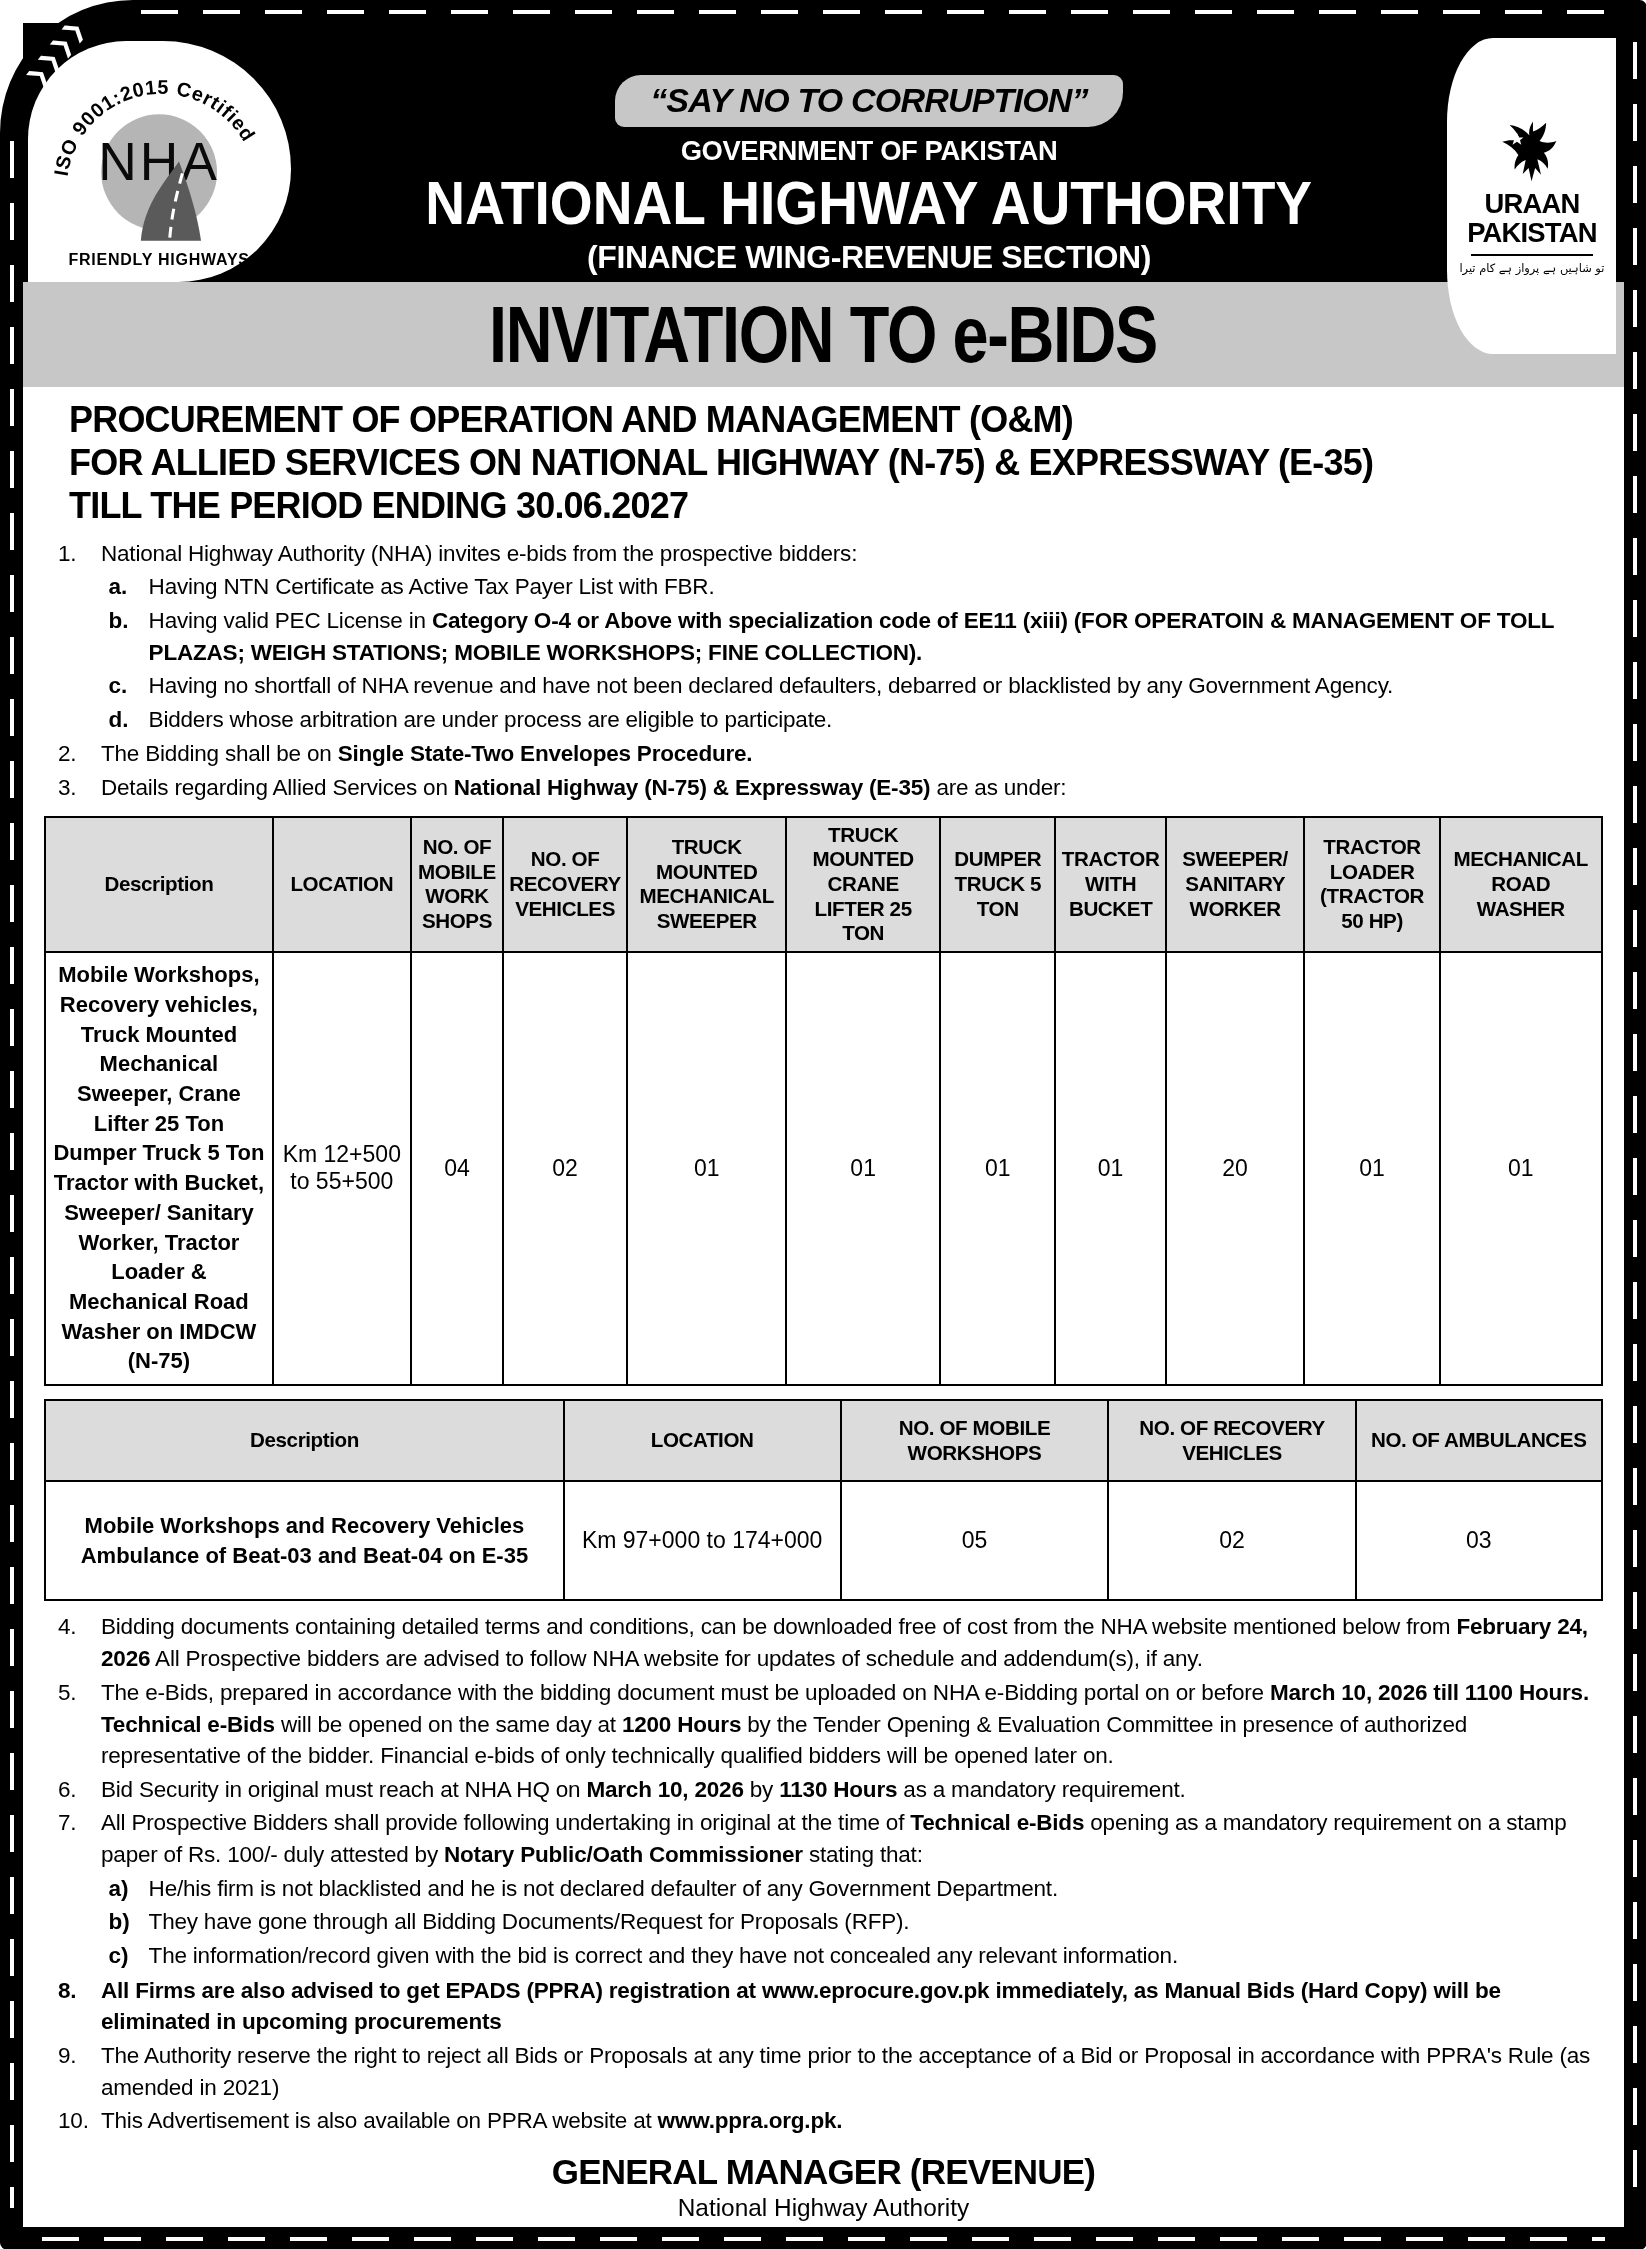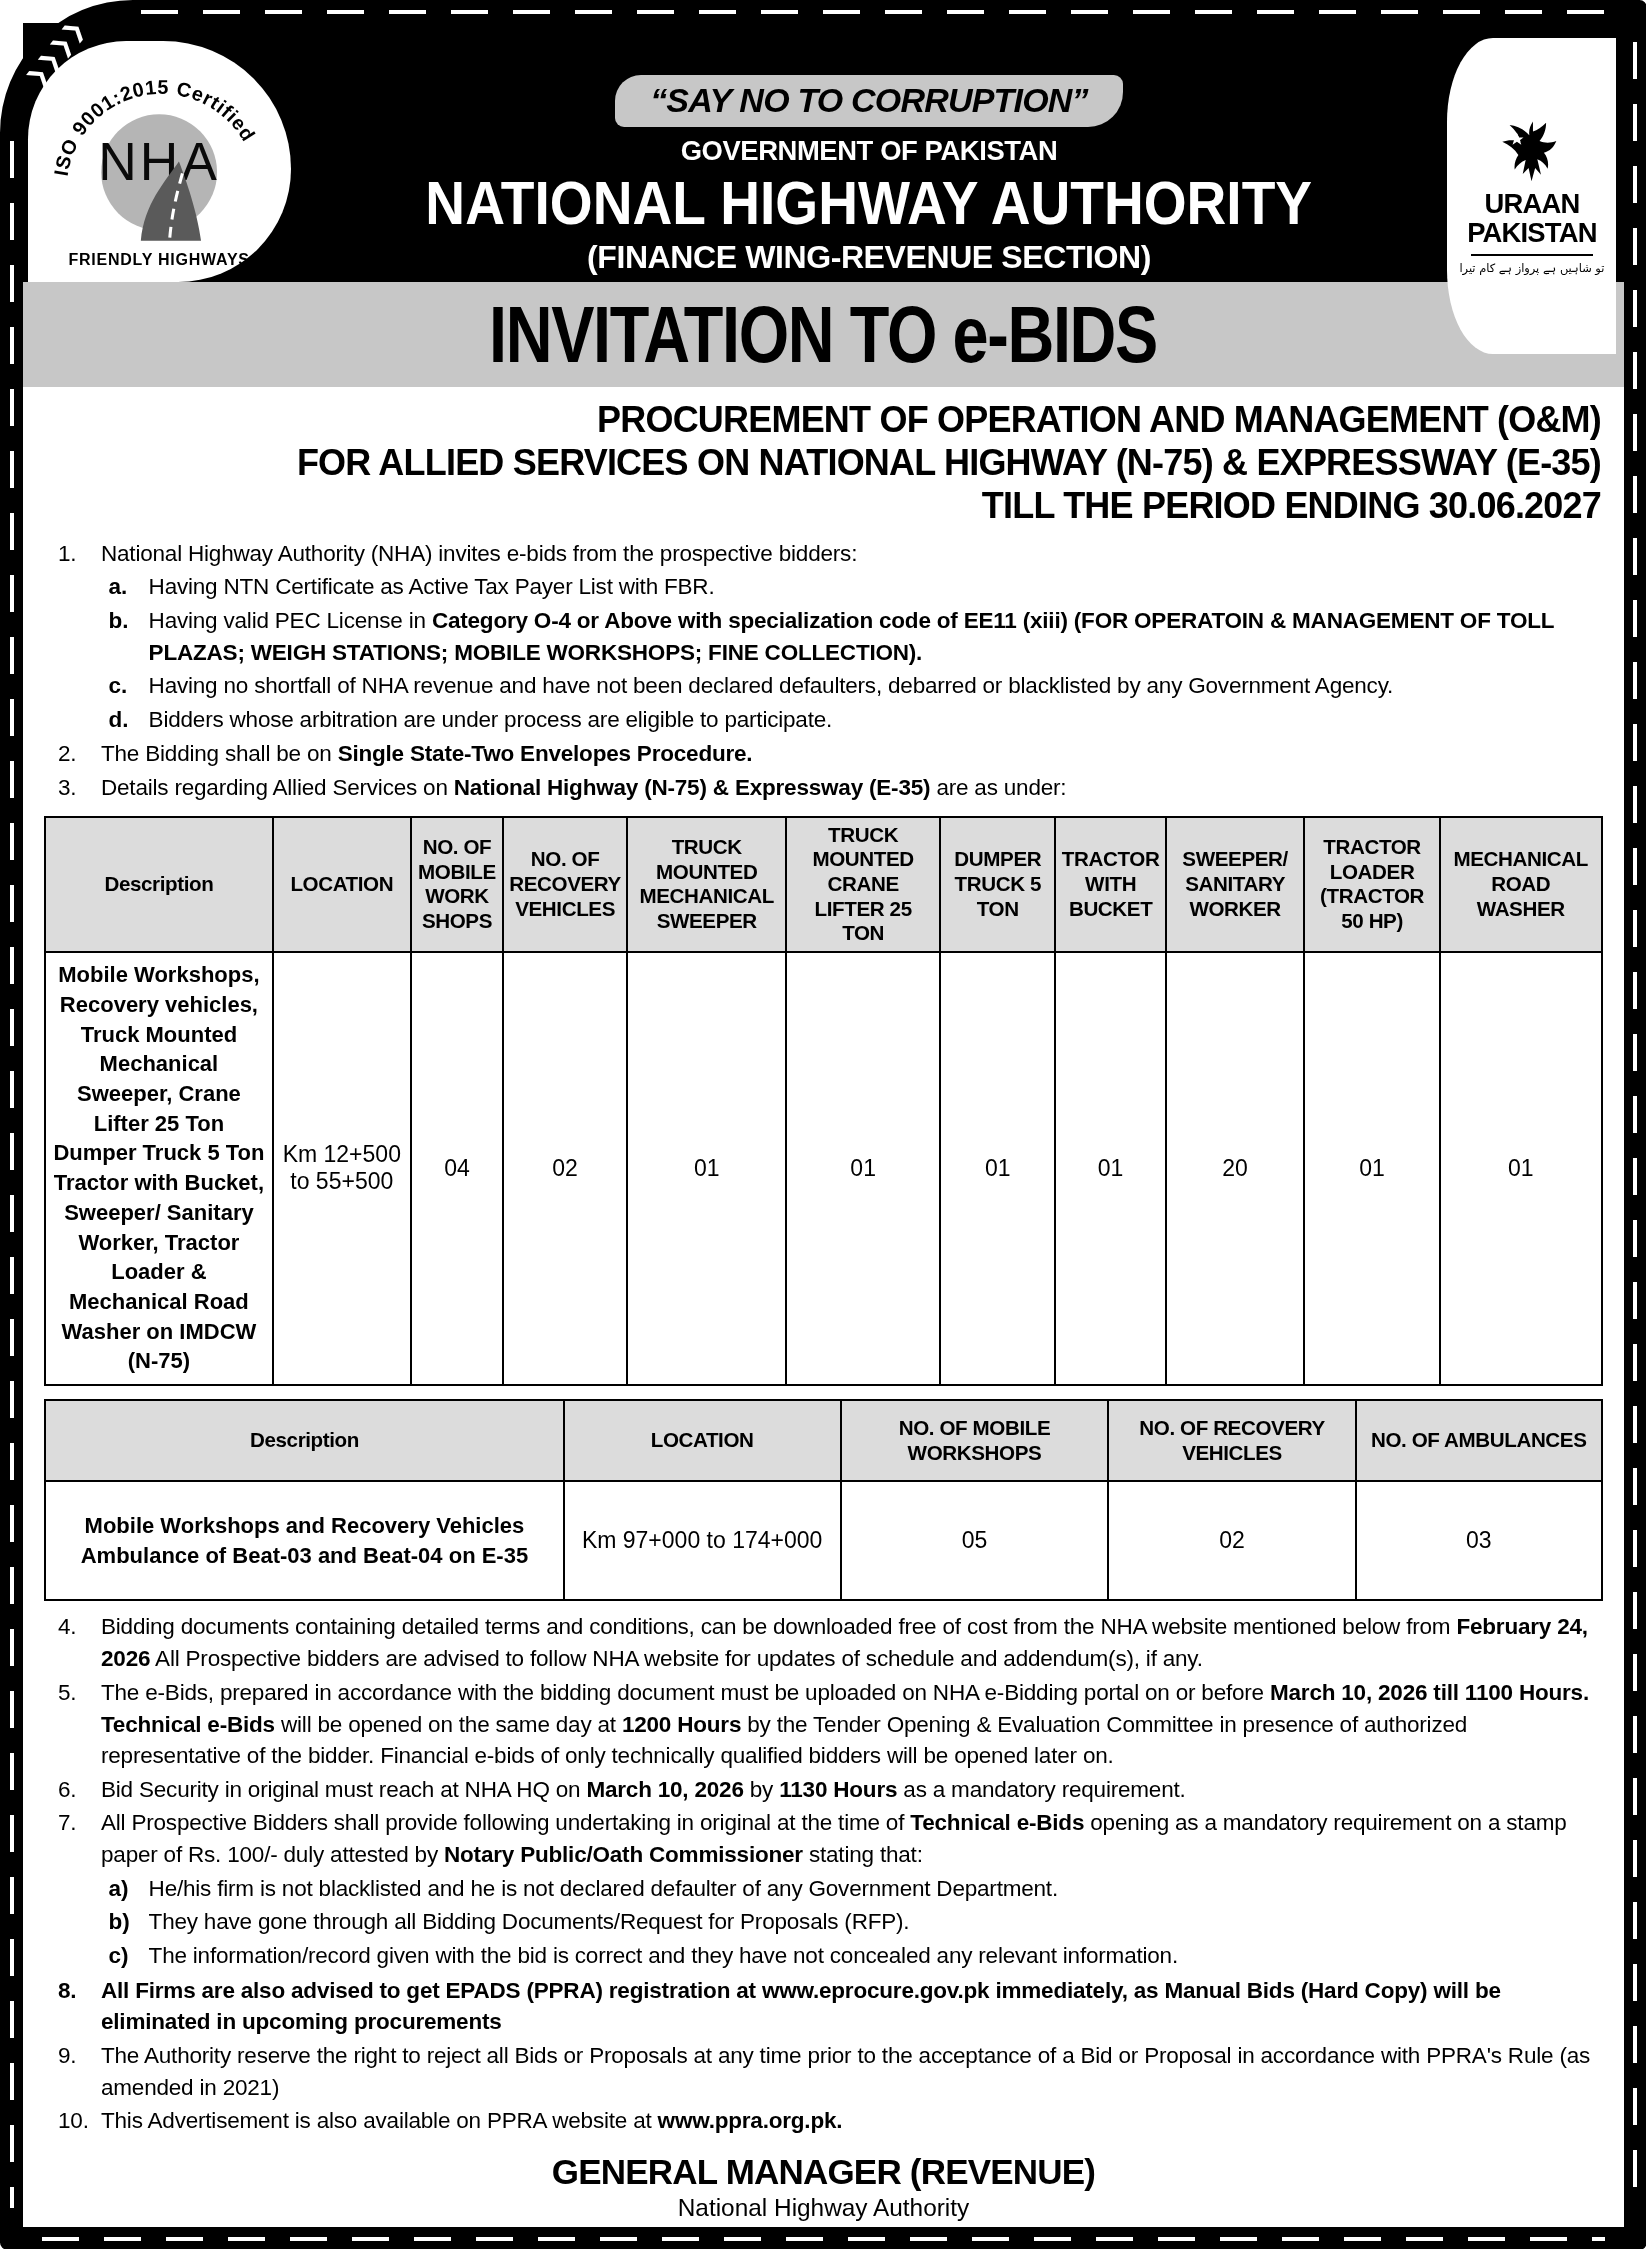--- a/index.html
+++ b/index.html
@@ -38,21 +38,21 @@
   .uraan-title{font-weight:700;font-size:27.4px;line-height:1.05;letter-spacing:-0.8px;}
   .uraan-rule{width:122px;height:2.3px;background:#000;margin:6.1px 0 4.6px;}
   .uraan-urdu{font-family:"DejaVu Sans",sans-serif;font-size:11.4px;direction:rtl;}
 
   
   .title-band{height:105px;background:#c7c7c7;display:flex;align-items:center;justify-content:center;flex:none;}
   .title-band h1{margin:0;font-size:72px;font-weight:700;letter-spacing:-1.5px;}
   .title-band h1 span{display:inline-block;transform:scale(0.9,1.1);transform-origin:center;}
 
   
-  .subs{text-align:right;padding:10.7px 23px 3px;flex:none;}
+  .subs{text-align:left;padding:10.7px 23px 3px;flex:none;margin-left:23px;}
   .subs div{font-weight:700;font-size:36px;line-height:1.2;letter-spacing:-0.8px;}
 
   
   .list{padding:6.1px 30.5px 0 35px;font-size:22.5px;line-height:1.42;letter-spacing:-0.2px;flex:none;}
   .li{display:flex;align-items:flex-start;margin:1.5px 0;}
   .li>.num{flex:0 0 43px;}
   .li-body{flex:1;}
   .li.sub{margin-left:7.6px;}
   .li.sub>.num{flex:0 0 40px;font-weight:700;}
   .b{font-weight:700;}

